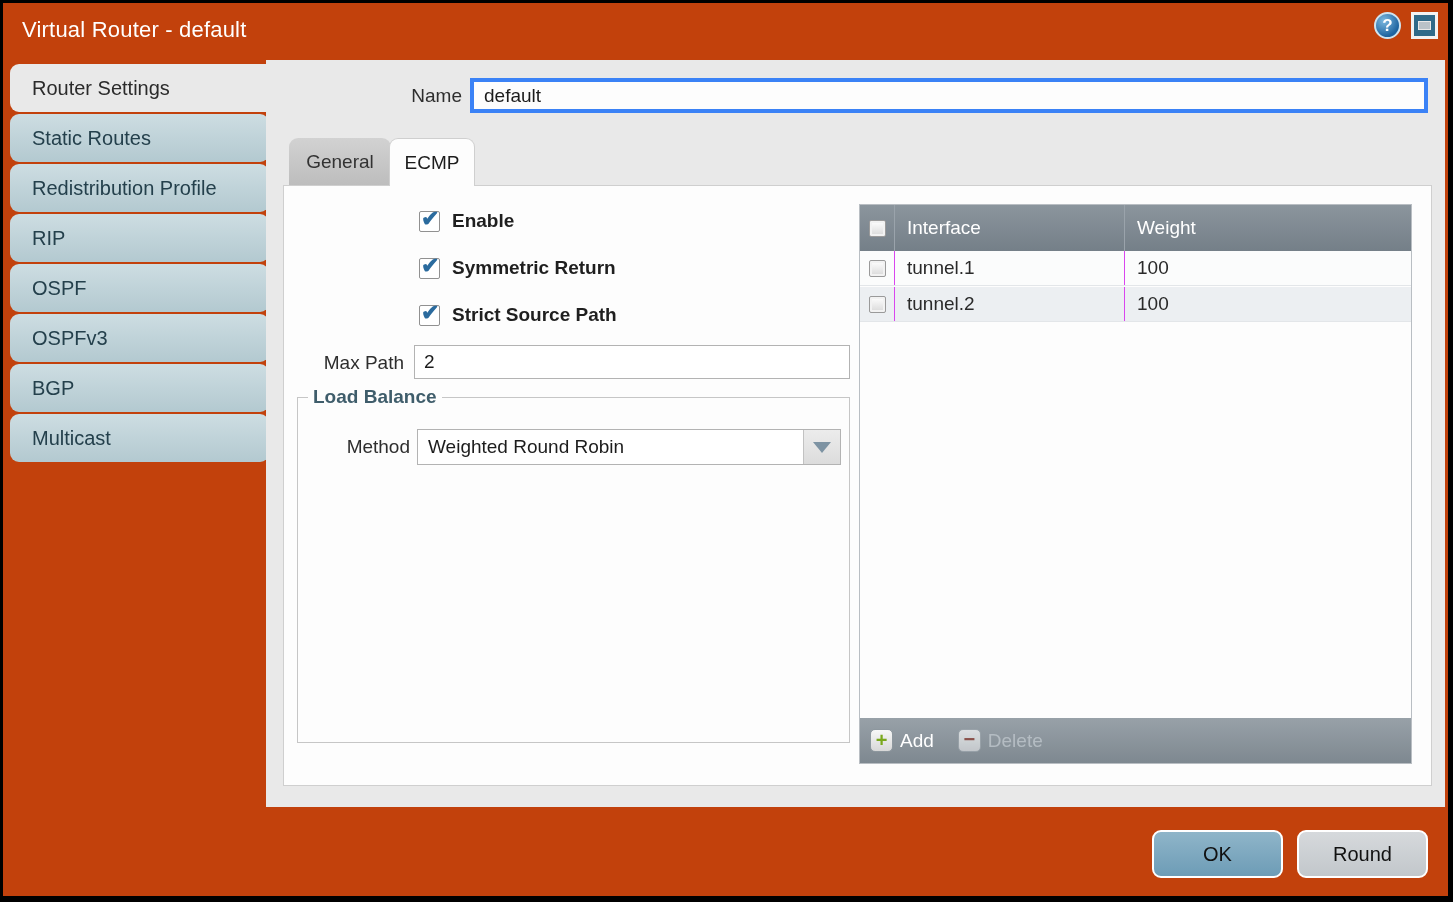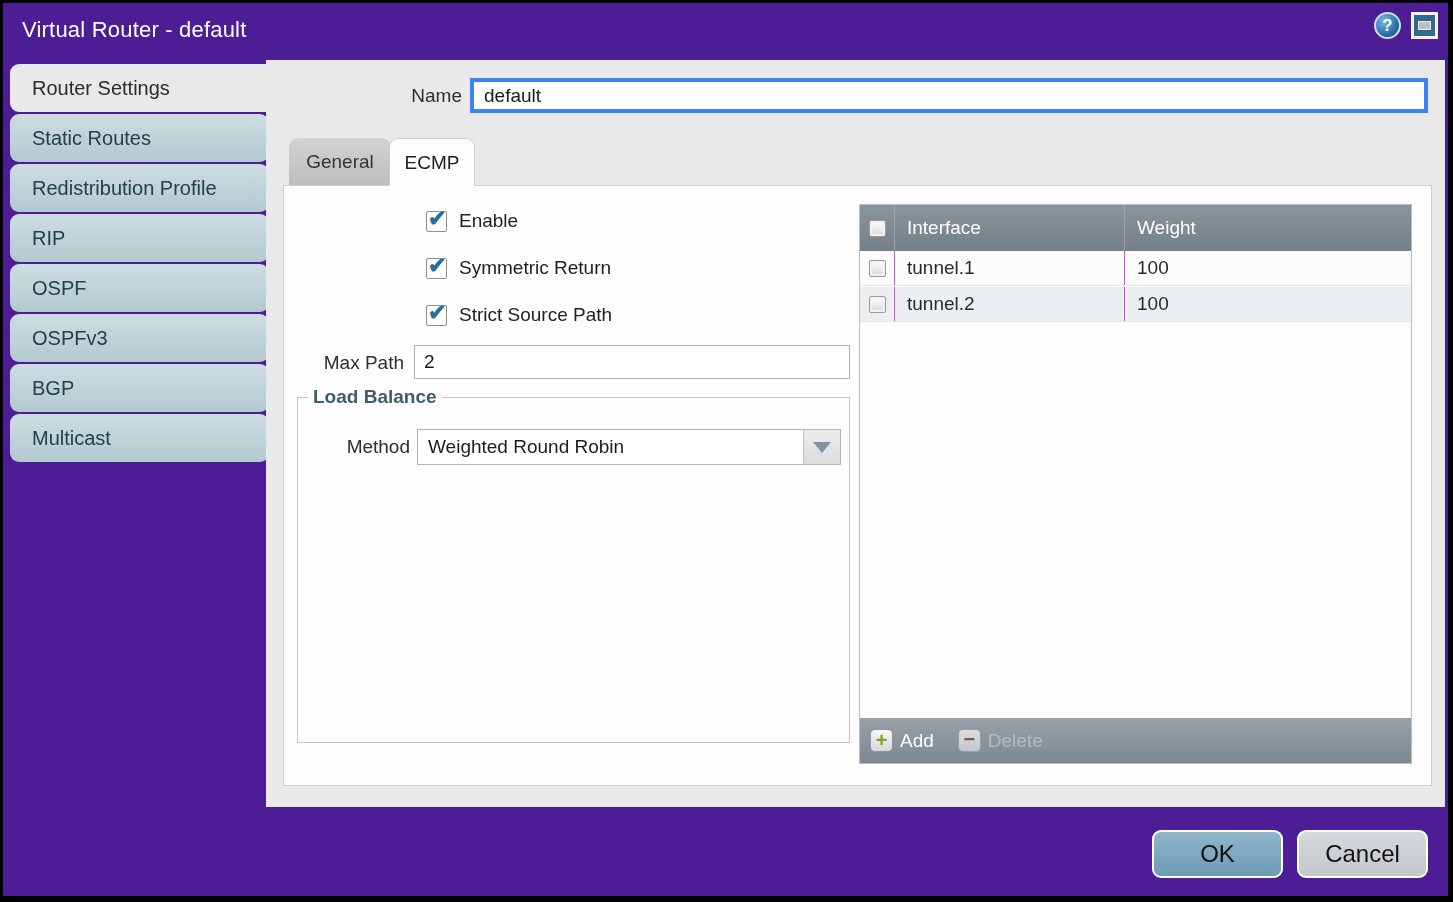--- a/index.html
+++ b/index.html
@@ -1,20 +1,20 @@
 <!DOCTYPE html>
 <html><head>
 <meta charset="utf-8">
 <style>
   * { margin:0; padding:0; box-sizing:border-box; }
   html,body { width:1453px; height:902px; }
   body { font-family:"Liberation Sans", sans-serif; background:#000; position:relative; overflow:hidden; }
 
   .screen { position:absolute; inset:0; background:#000; }
-  .dialog { position:absolute; left:3px; top:3px; right:5px; bottom:6px; background:#4c1d95; }
+  .dialog { position:absolute; left:3px; top:3px; right:5px; bottom:6px; background:#c2410c; }
 
   
   .titlebar { position:absolute; left:0; top:0; right:0; height:57px; }
   .title { position:absolute; left:19px; top:14px; color:#ffffff; font-size:22px; letter-spacing:0.2px; }
   .help-icon { position:absolute; top:9px; right:47px; width:27px; height:27px; border-radius:50%;
     background:radial-gradient(circle at 35% 30%, #7db9e0, #1e64a0 70%); border:2px solid #cfe3ef;
     color:#fff; font-size:17px; font-weight:bold; text-align:center; line-height:24px; cursor:pointer; }
   .window-icon { position:absolute; top:9px; right:10px; width:27px; height:27px; background:#2f6a89;
     border:3px solid #f2f2f2; display:flex; align-items:center; justify-content:center; cursor:pointer; }
   .window-icon .inner { width:13px; height:9px; background:#b9c2c8; border:1px solid #e8e8e8; }
@@ -36,21 +36,21 @@
   .tab { position:absolute; top:0; height:47px; border-top-left-radius:9px; border-top-right-radius:9px;
     font-size:19px; display:flex; align-items:center; justify-content:center; cursor:pointer; }
   .tab.inactive { left:0; width:102px; background:linear-gradient(#d2d2d2,#bdbdbd); color:#333;margin-left:6px; }
   .tab.active { left:106px; width:86px; background:#fdfdfd; color:#1c1c1c; z-index:3;
     border:1px solid #cfcfcf; border-bottom:none; height:48px; }
 
   .content { position:absolute; left:17px; top:125px; width:1149px; height:601px; background:#fdfdfd;
     border:1px solid #cfcfcf; z-index:2; }
 
   
-  .chk-row { position:absolute; left:142px; height:24px; display:flex; align-items:center; }
+  .chk-row { position:absolute; left:135px; height:24px; display:flex; align-items:center;font-weight:bold; }
   .chk-row.r0 { top:23px; } .chk-row.r1 { top:70px; } .chk-row.r2 { top:117px; }
   .checkbox { width:21px; height:21px; border:1px solid #919191; background:#fff; border-radius:2px;
     position:relative; cursor:pointer; flex:0 0 auto; }
   .checkbox.checked::after { content:"✔"; position:absolute; left:1px; top:-6px; font-size:22px;
     font-weight:bold; color:#2b6b9e; }
   .chk-label { margin-left:12px; font-size:19px; color:#1f1f1f; }
 
   .maxpath-label { position:absolute; left:0; top:166px; width:120px; text-align:right; font-size:19px; color:#2e2e2e; }
   .maxpath-input { position:absolute; left:130px; top:159px; width:436px; height:34px; border:1px solid #b3b3b3;
     background:#fff; font-family:"Liberation Sans",sans-serif; font-size:19px; color:#1c1c1c; padding:0 9px; }
@@ -95,21 +95,21 @@
   .plus-glyph { color:#7aa81d; margin-top:-2px; }
   .minus-glyph { color:#8a4a42; margin-top:-3px; }
   .mini-label { margin-left:7px; font-size:19px; }
   .add-btn .mini-label { color:#ffffff; }
   .delete-btn { margin-left:24px; opacity:0.9; }
   .delete-btn .mini-icon { background:linear-gradient(#e3e6e8,#c9cdd0); border-color:#9aa3aa; }
   .delete-btn .mini-label { color:#b9c1c7; }
 
   
   .action-btn { position:absolute; top:827px; width:131px; height:48px; border-radius:9px;
-    border:2px solid #ffffff; font-size:24px; color:#111; display:flex; align-items:center;
+    border:2px solid #ffffff; font-size:20px; color:#111; display:flex; align-items:center;
     justify-content:center; cursor:pointer; }
   .ok-btn { left:1149px; background:linear-gradient(#8fb5c9,#6d9cb6); }
   .cancel-btn { left:1294px; background:linear-gradient(#d6d9dc,#c2c7cb); }
 </style>
 </head>
 <body>
 
 <div class="screen">
   <div class="dialog">
 
@@ -203,16 +203,16 @@
                 </div>
               <span class="mini-label">Delete</span>
             </div>
           </div>
         </div>
 
       </div>
     </div>
 
     <div class="action-btn ok-btn">OK</div>
-    <div class="action-btn cancel-btn">Cancel</div>
+    <div class="action-btn cancel-btn">Round</div>
 
   </div>
 </div>
 
 </body></html>

